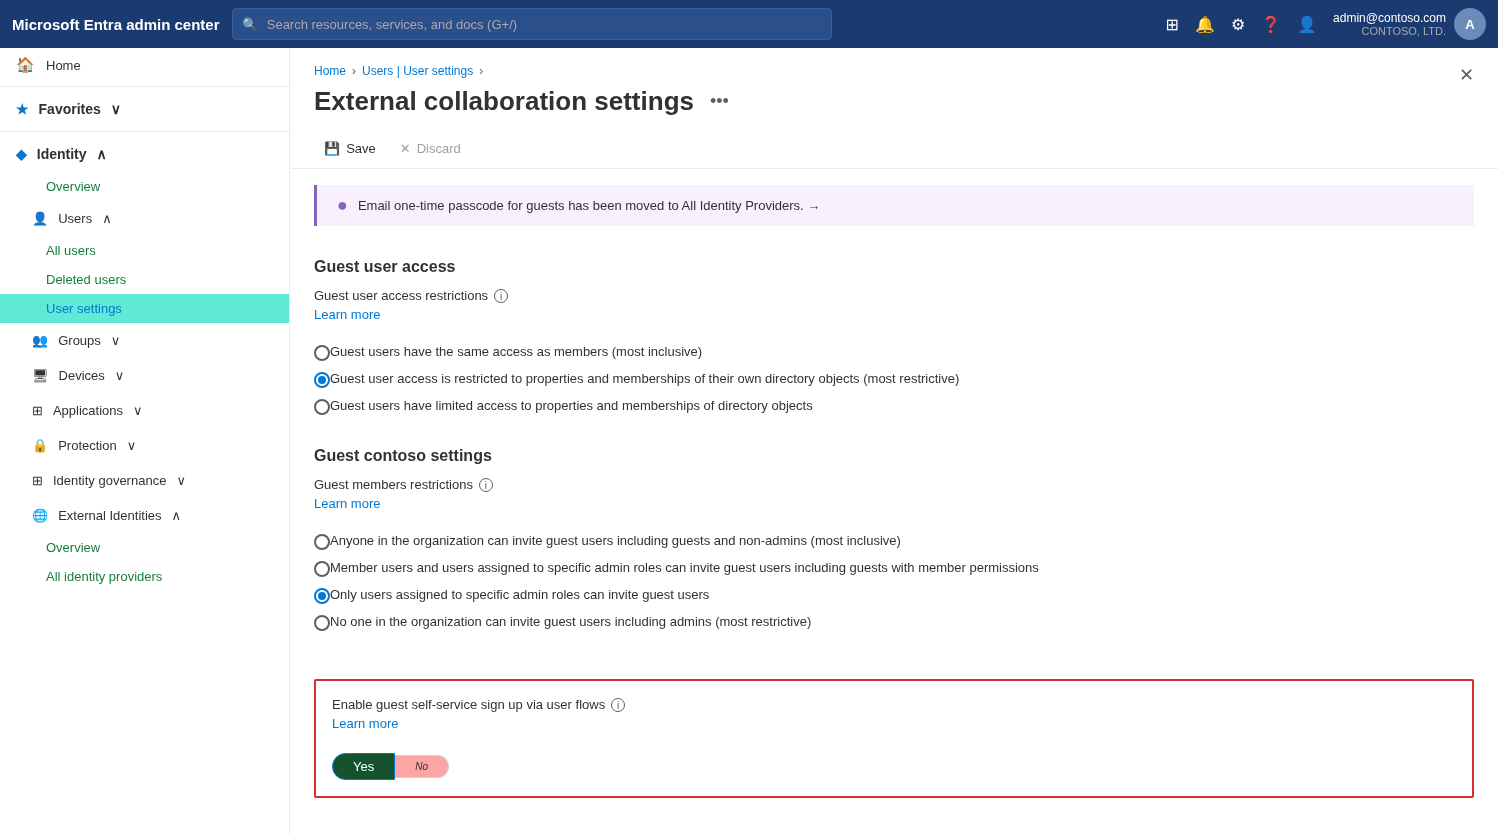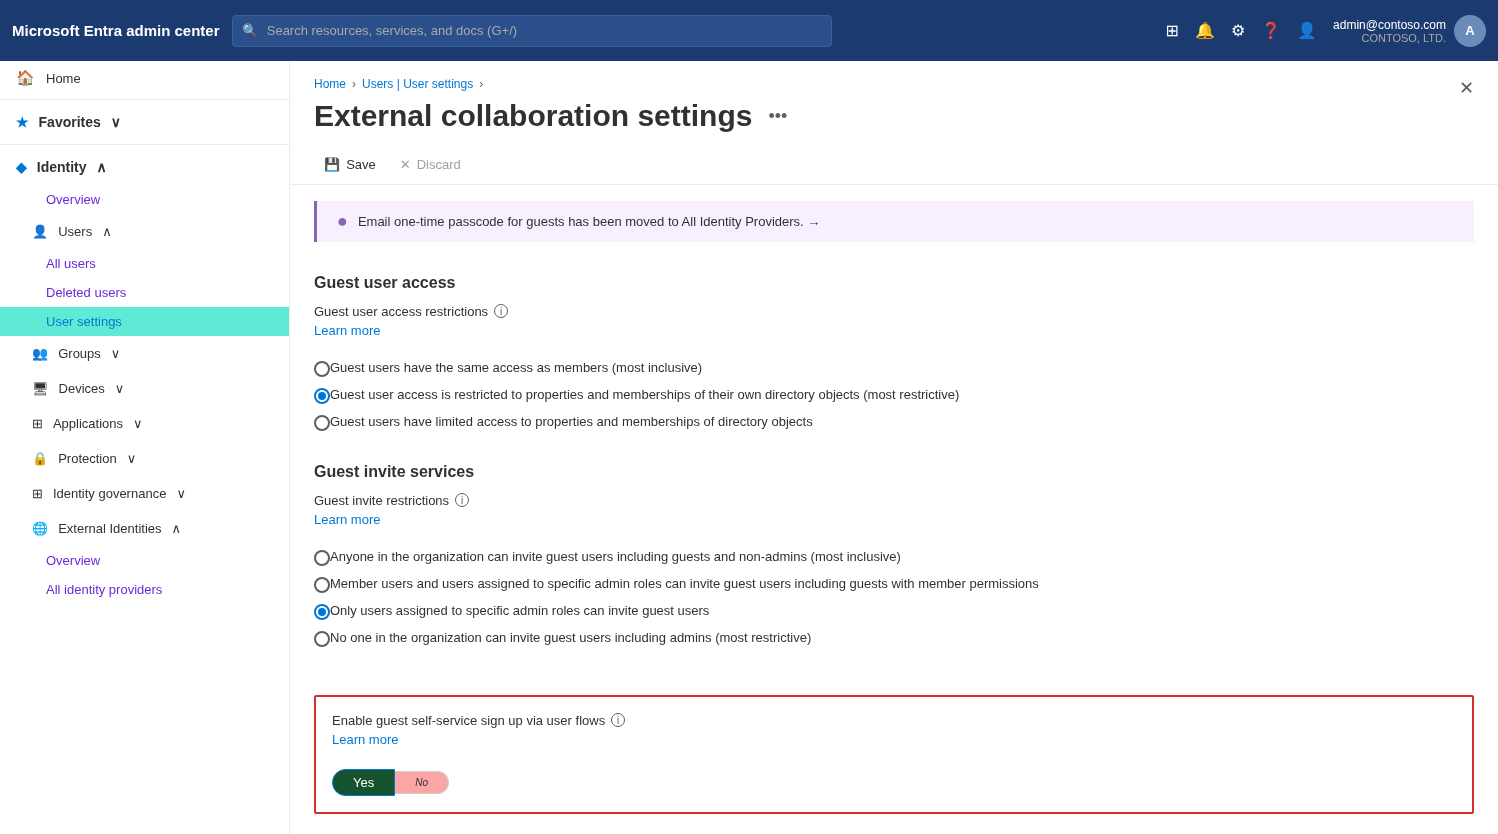--- a/index.html
+++ b/index.html
@@ -5,21 +5,21 @@
     * { box-sizing: border-box; margin: 0; padding: 0; }
     body { font-family: 'Segoe UI', sans-serif; font-size: 13px; color: #323130; background: #f3f2f1; display: flex; flex-direction: column; height: 834px; overflow: hidden; }
 
     
     .top-nav {
       background: #1b3a70;
       color: white;
       display: flex;
       align-items: center;
       padding: 0 12px;
-      height: 61px;
+      height: 48px;
       flex-shrink: 0;
       gap: 12px;
     }
     .top-nav-title { font-size: 15px; font-weight: 600; color: white; white-space: nowrap; }
     .search-bar {
       flex: 1;
       max-width: 600px;
       background: #2a4f8a;
       border: 1px solid #3a5f9a;
       border-radius: 4px;
@@ -64,21 +64,21 @@
       cursor: pointer;
       font-size: 14px;
       font-weight: 600;
       gap: 10px;
       color: #323130;
     }
     .sidebar-sub-item {
       padding: 7px 16px 7px 46px;
       cursor: pointer;
       font-size: 13px;
-      color: #6d28d9;
+      color: #15803d;
     }
     .sidebar-divider { height: 1px; background: #edebe9; margin: 4px 0; }
 
     
     .content-area { flex: 1; display: flex; flex-direction: column; overflow: hidden; }
 
     .content-pane {
       flex: 1;
       background: white;
       overflow-y: auto;
@@ -96,21 +96,21 @@
     }
     .breadcrumb span { color: #605e5c; }
     .breadcrumb a { color: #0078d4; text-decoration: none; cursor: pointer; }
 
     .page-header {
       padding: 0 24px 12px;
       display: flex;
       align-items: center;
       gap: 10px;
     }
-    .page-title { font-size: 30px; font-weight: 600; color: #323130; }
+    .page-title { font-size: 26px; font-weight: 600; color: #323130; }
 
     .toolbar {
       display: flex;
       align-items: center;
       gap: 4px;
       padding: 8px 24px;
       border-bottom: 1px solid #edebe9;
     }
     .toolbar-btn {
       display: flex;
@@ -145,21 +145,21 @@
     .section-title {
       font-size: 16px;
       font-weight: 600;
       margin-bottom: 12px;
       color: #323130;
     }
     .field-label {
       font-size: 13px;
       color: #323130;
       display: flex;
-      align-items: flex-start;
+      align-items: flex-end;
       gap: 6px;
       margin-bottom: 4px;
     }
     .info-icon {
       width: 14px;
       height: 14px;
       border-radius: 50%;
       border: 1px solid #605e5c;
       color: #605e5c;
       font-size: 10px;
@@ -415,23 +415,23 @@
             <span>Guest user access is restricted to properties and memberships of their own directory objects (most restrictive)</span>
           </div>
           <div class="radio-item">
             <div class="radio-btn"></div>
             <span>Guest users have limited access to properties and memberships of directory objects</span>
           </div>
         </div>
       </div>
 
       <div class="section">
-        <div class="section-title">Guest invite services</div>
+        <div class="section-title">Guest contoso settings</div>
         <div class="field-label">
-          <span>Guest invite restrictions</span>
+          <span>Guest members restrictions</span>
           <span class="info-icon">i</span>
         </div>
         <a class="learn-more">Learn more</a>
 
         <div class="radio-group">
           <div class="radio-item">
             <div class="radio-btn"></div>
             <span>Anyone in the organization can invite guest users including guests and non-admins (most inclusive)</span>
           </div>
           <div class="radio-item">

